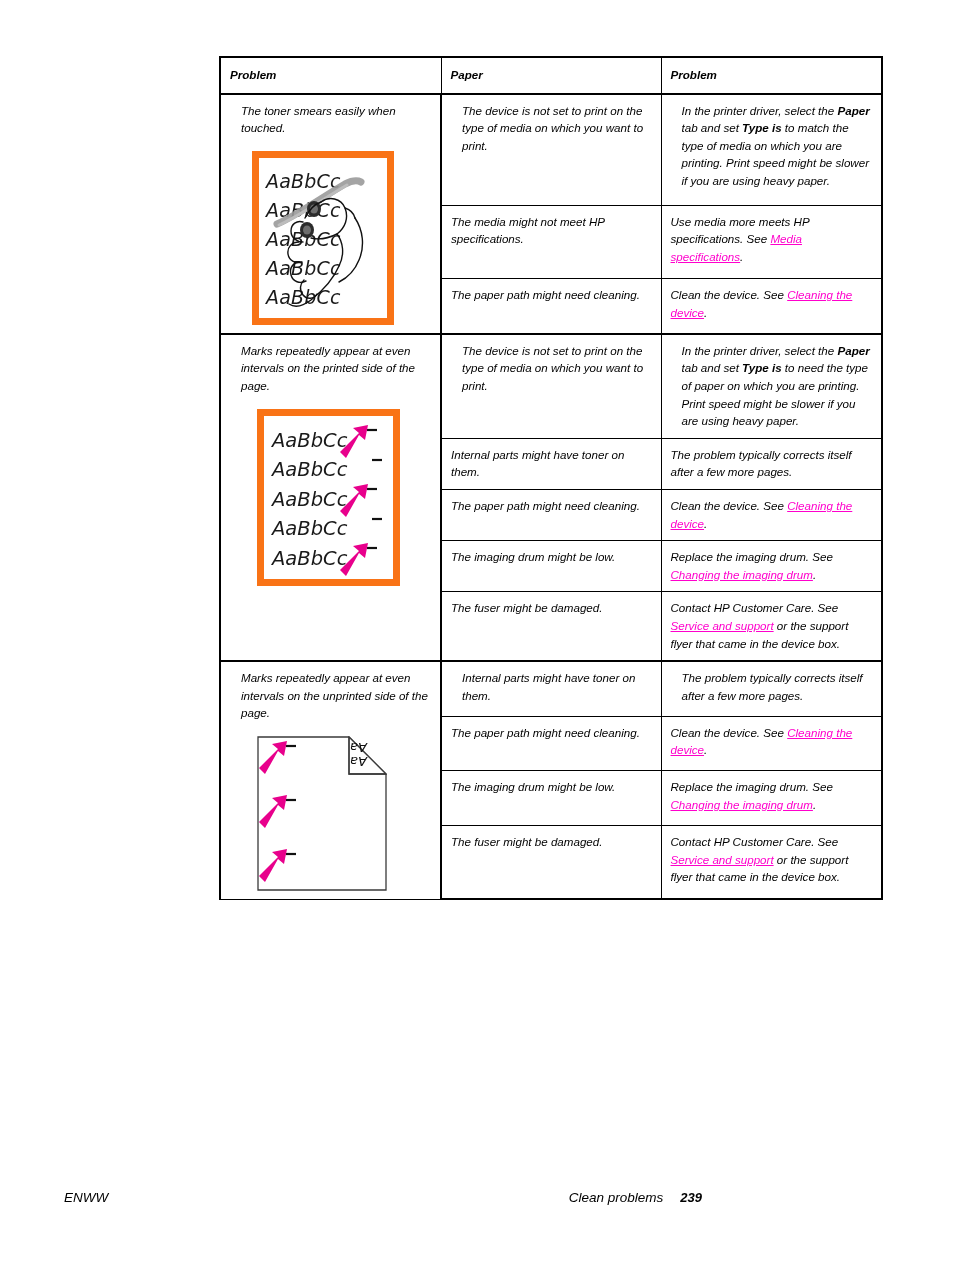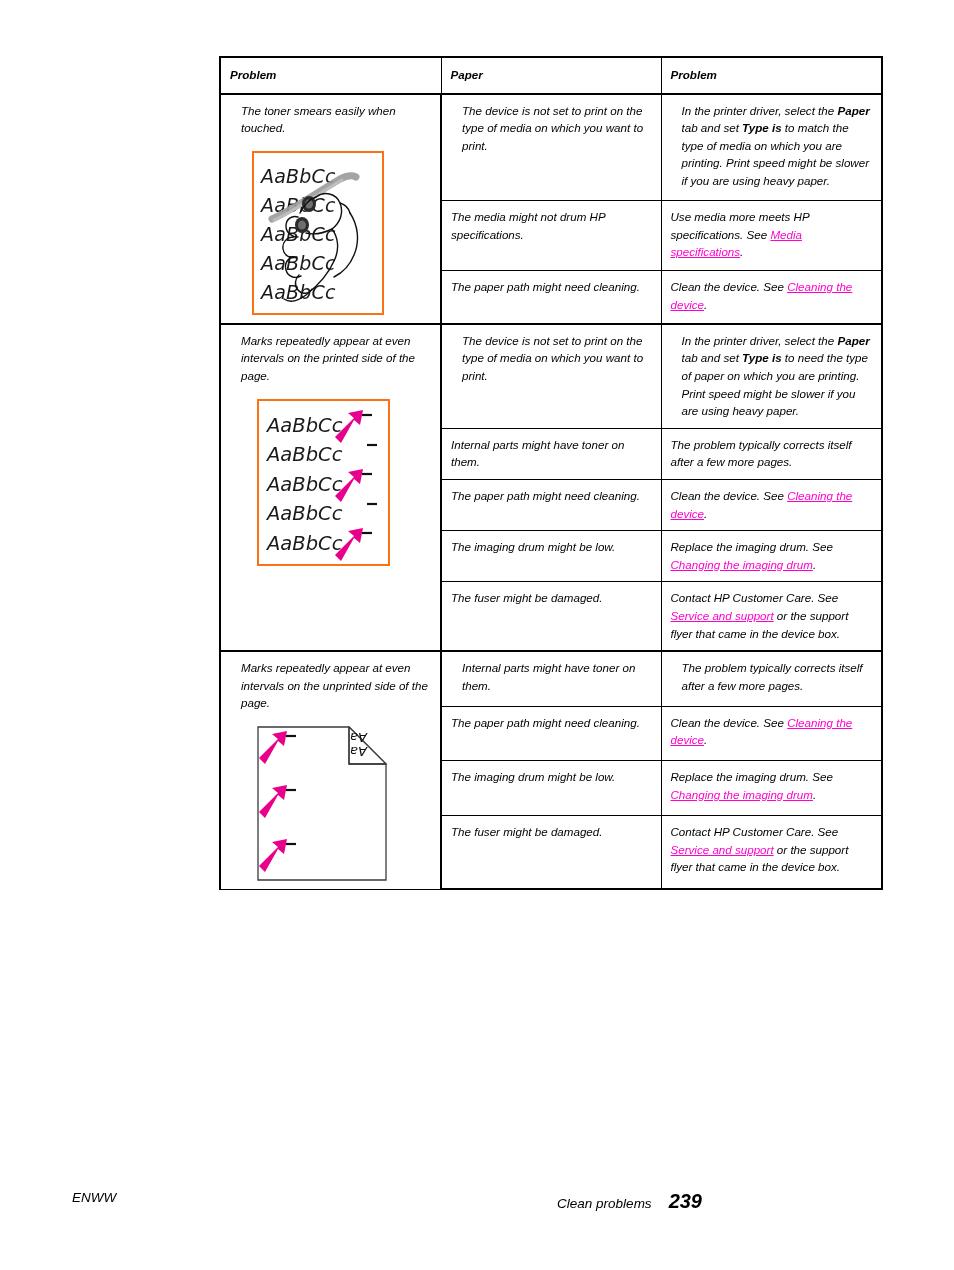--- a/index.html
+++ b/index.html
@@ -68,21 +68,21 @@
     text-decoration: underline;
     cursor: pointer;
   }
 
   .prob-text { display: block; }
 
   
   .fig-wrap { margin-top: 14px; }
 
   .fig-box {
-    border: 2px solid #f97316;
+    border: 7px solid #f97316;
     background: #ffffff;
     position: relative;
     overflow: hidden;
   }
 
   
   .fig-smear { width: 128px; height: 160px; margin-left: 11px; }
   .fig-smear .lines {
     position: absolute;
     left: 7px; top: 9px;
@@ -111,37 +111,37 @@
 
   svg.overlay {
     position: absolute;
     left: 0; top: 0;
     pointer-events: none;
   }
 
   
   .footer {
     position: absolute;
-    left: 72px;
+    left: 64px;
     right: 72px;
     top: 1190px;
     height: 22px;
     font-size: 13.5px;
   }
   .footer .left {
     position: absolute; left: 0; top: 0;
   }
   .footer .right {
     position: absolute; right: 0; top: 0;
     white-space: nowrap;
   }
   .footer .pgnum {
     font-weight: bold;
     margin-left: 17px;
-    font-size: 20px;
+    font-size: 13px;
   }
 </style>
 </head>
 <body>
 
 <div class="page">
 
   <table class="trouble">
     <colgroup>
       <col class="c-problem">
@@ -192,21 +192,21 @@
           <path d="M86 50 C92 52, 95 56, 96 60"></path>
         </g>
       </svg>
     </div>
   </div>
 </td>
           <td class="cause-cell"><span>The device is not set to print on the type of media on which you want to print.</span></td>
           <td class="sol-cell"><span>In the printer driver, select the </span><b>Paper</b><span> tab and set </span><b>Type is</b><span> to match the type of media on which you are printing. Print speed might be slower if you are using heavy paper.</span></td>
         </tr>
         <tr>
-          <td class="cause-cell"><span>The media might not drum HP specifications.</span></td>
+          <td class="cause-cell"><span>The media might not meet HP specifications.</span></td>
           <td class="sol-cell"><span>Use media more meets HP specifications. See </span><a class="xref" href="#">Media specifications</a><span>.</span></td>
         </tr>
         <tr>
           <td class="cause-cell"><span>The paper path might need cleaning.</span></td>
           <td class="sol-cell"><span>Clean the device. See </span><a class="xref" href="#">Cleaning the device</a><span>.</span></td>
         </tr>
         <tr class="grp-top">
           <td class="problem-cell" rowspan="5">
             <span class="prob-text">Marks repeatedly appear at even intervals on the printed side of the page.</span>
   <div class="fig-wrap">

